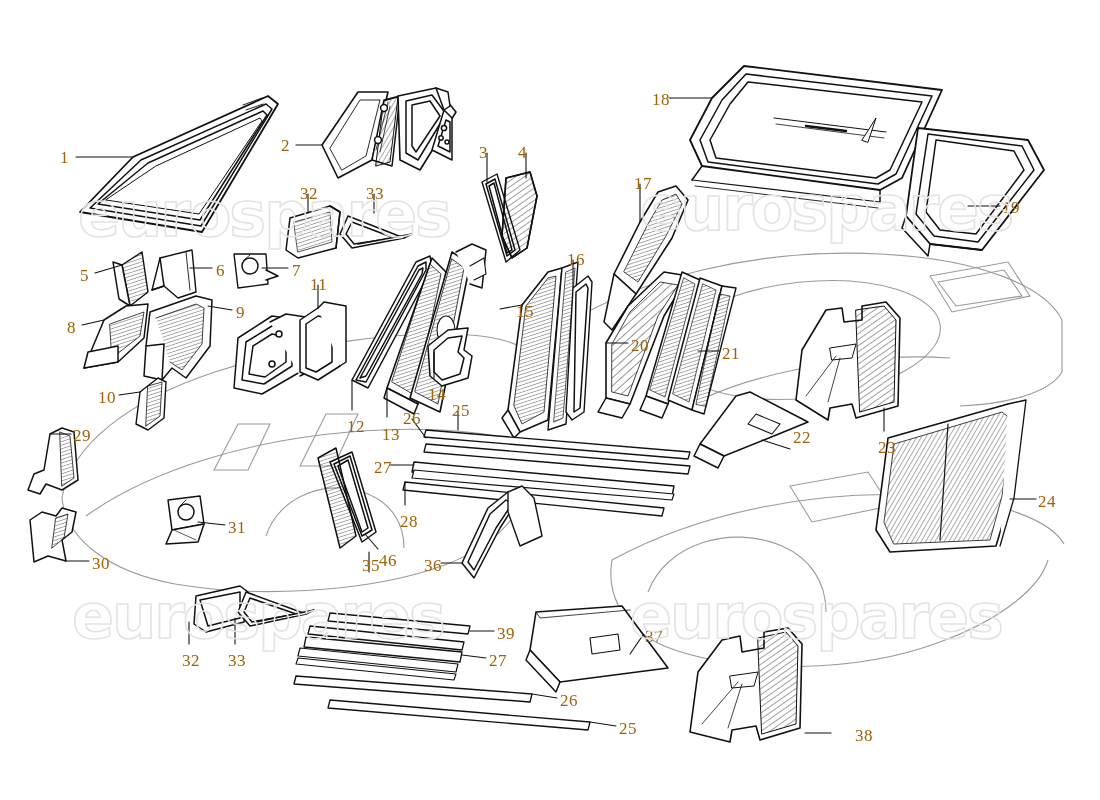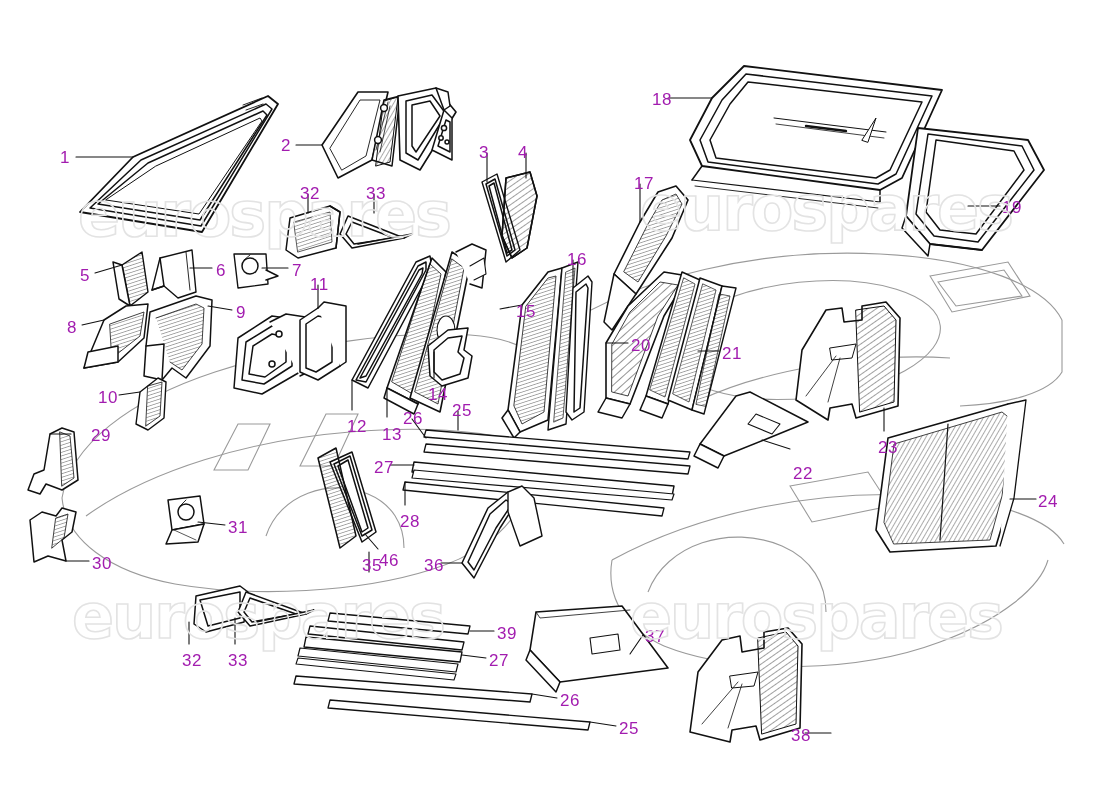--- a/index.html
+++ b/index.html
@@ -5,22 +5,22 @@
 <style>
   html,body{margin:0;padding:0;background:#ffffff;}
   body{width:1100px;height:800px;overflow:hidden;
        font-family:"Liberation Serif",serif;}
   #stage{position:relative;width:1100px;height:800px;background:#fff;}
   #stage svg{position:absolute;left:0;top:0;}
   .wm{position:absolute;font-family:"DejaVu Sans",sans-serif;font-weight:700;
       letter-spacing:-2px;color:transparent;
       -webkit-text-stroke:1.6px #e3e3e3;text-stroke:1.6px #e3e3e3;
       white-space:nowrap;user-select:none;pointer-events:none;}
-  .lbl{position:absolute;font-family:Liberation Sans, sans-serif;
-       font-size:17px;color:#a21caf;white-space:nowrap;user-select:none;
+  .lbl{position:absolute;font-family:Liberation Serif, serif;
+       font-size:17px;color:#a16207;white-space:nowrap;user-select:none;
        letter-spacing:0.5px;}
 </style>
 </head>
 <body>
 
 <div id="stage">
 
   <svg width="1100" height="800">
     <g fill="none" stroke="#9a9a9a" stroke-width="1.1">
 
@@ -421,37 +421,37 @@
       <div class="lbl" style="left: 347px; top: 417px;">12</div>
       <div class="lbl" style="left: 382px; top: 425px;">13</div>
       <div class="lbl" style="left: 428px; top: 385px;">14</div>
       <div class="lbl" style="left: 484px; top: 302px; margin-left: 32px;">15</div>
       <div class="lbl" style="left: 567px; top: 250px;">16</div>
       <div class="lbl" style="left: 634px; top: 174px;">17</div>
       <div class="lbl" style="left: 652px; top: 90px;">18</div>
       <div class="lbl" style="left: 1002px; top: 198px; text-align: center;">19</div>
       <div class="lbl" style="left: 631px; top: 336px;">20</div>
       <div class="lbl" style="left: 722px; top: 344px;">21</div>
-      <div class="lbl" style="left: 793px; top: 464px;">22</div>
+      <div class="lbl" style="left: 793px; top: 428px;">22</div>
       <div class="lbl" style="left: 878px; top: 438px;">23</div>
       <div class="lbl" style="left: 1038px; top: 492px;">24</div>
       <div class="lbl" style="left: 452px; top: 401px;">25</div>
       <div class="lbl" style="left: 403px; top: 409px;">26</div>
       <div class="lbl" style="left: 374px; top: 458px;">27</div>
       <div class="lbl" style="left: 400px; top: 512px;">28</div>
-      <div class="lbl" style="left: 73px; top: 426px; padding-left: 18px;">29</div>
+      <div class="lbl" style="left: 73px; top: 426px;">29</div>
       <div class="lbl" style="left: 92px; top: 554px;">30</div>
       <div class="lbl" style="left: 228px; top: 518px; text-align: right;">31</div>
       <div class="lbl" style="left: 300px; top: 184px;">32</div>
       <div class="lbl" style="left: 366px; top: 184px;">33</div>
       <div class="lbl" style="left: 379px; top: 551px;">46</div>
       <div class="lbl" style="left: 362px; top: 556px;">35</div>
       <div class="lbl" style="left: 424px; top: 556px;">36</div>
       <div class="lbl" style="left: 645px; top: 627px;">37</div>
-      <div class="lbl" style="left: 791px; top: 726px;">38</div>
+      <div class="lbl" style="left: 855px; top: 726px;">38</div>
       <div class="lbl" style="left: 497px; top: 624px;">39</div>
       <div class="lbl" style="left: 182px; top: 651px;">32</div>
       <div class="lbl" style="left: 228px; top: 651px;">33</div>
       <div class="lbl" style="left: 619px; top: 719px;">25</div>
       <div class="lbl" style="left: 560px; top: 691px;">26</div>
       <div class="lbl" style="left: 489px; top: 651px;">27</div>
     </div>
 
   <div id="watermarks">
       <div class="wm" style="left: 78px; top: 178px; font-size: 62px;">eurospares</div>

